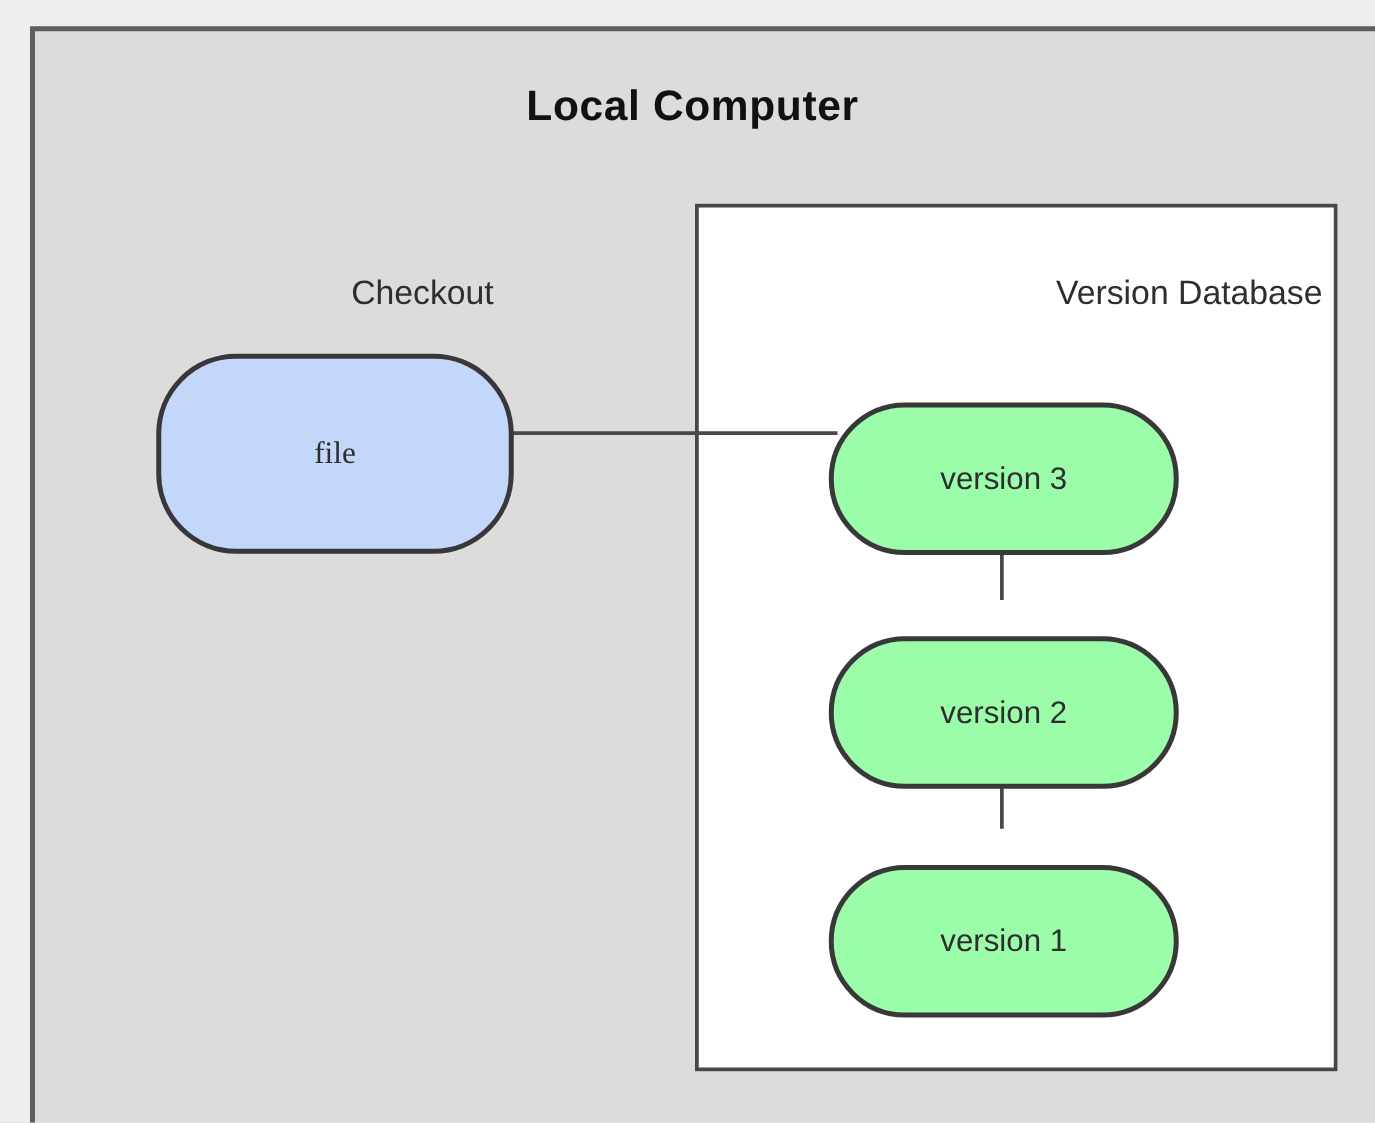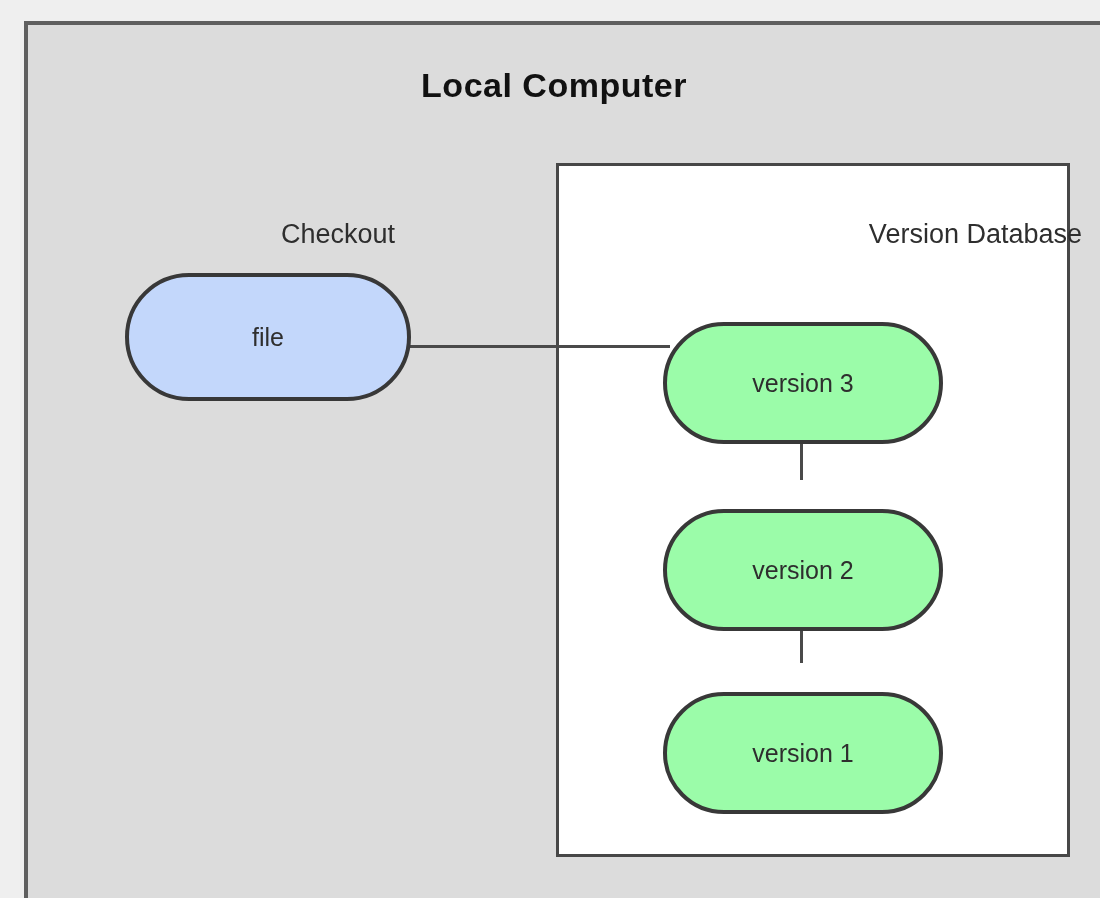--- a/index.html
+++ b/index.html
@@ -44,40 +44,41 @@
     color: var(--title-color);
     letter-spacing: 0.5px;
   }
   .section-label {
     position: absolute;
     text-align: right;
     font-size: 27px;
     color: var(--label-color);
   }
   .checkout-label { left: 145px; top: 219px; width: 250px; }
-  .vdb-label     { left: 568px; top: 219px; width: 514px; }
+  .vdb-label     { left: 544px; top: 219px; width: 514px; }
   .db-box {
     position: absolute;
     left: 556px; top: 163px;
     width: 514px; height: 694px;
     background: var(--db-fill);
     border: 3px solid var(--db-border);
   }
   .node {
     position: absolute;
     display: flex; align-items: center; justify-content: center;
     font-size: 25px;
     color: var(--label-color);
     border: 4px solid var(--node-border);
     border-radius: 64px;
     z-index: 2;
   }
   .node-file {
-    left: 125px; top: 273px; width: 286px; height: 128px;
+    left: 125px; top: 283px; width: 286px; height: 160px;
     background: var(--file-fill);
+    font-family: Liberation Serif, serif;
   }
   .node-version { width: 280px; height: 122px; background: var(--version-fill); border-radius: 61px; margin-top: 37px; }
   .node-v3 { left: 663px; top: 285px; }
   .node-v2 { left: 663px; top: 472px; }
   .node-v1 { left: 663px; top: 655px; text-align: right; }
   .connector { position: absolute; background: var(--connector); z-index: 1; }
   .conn-file-v3 { left: 400px; top: 345px; width: 270px; height: 3px; }
   .conn-v3-v2   { left: 800px; top: 400px; width: 3px;  height: 80px; }
   .conn-v2-v1   { left: 800px; top: 588px; width: 3px;  height: 75px; }
 </style>

